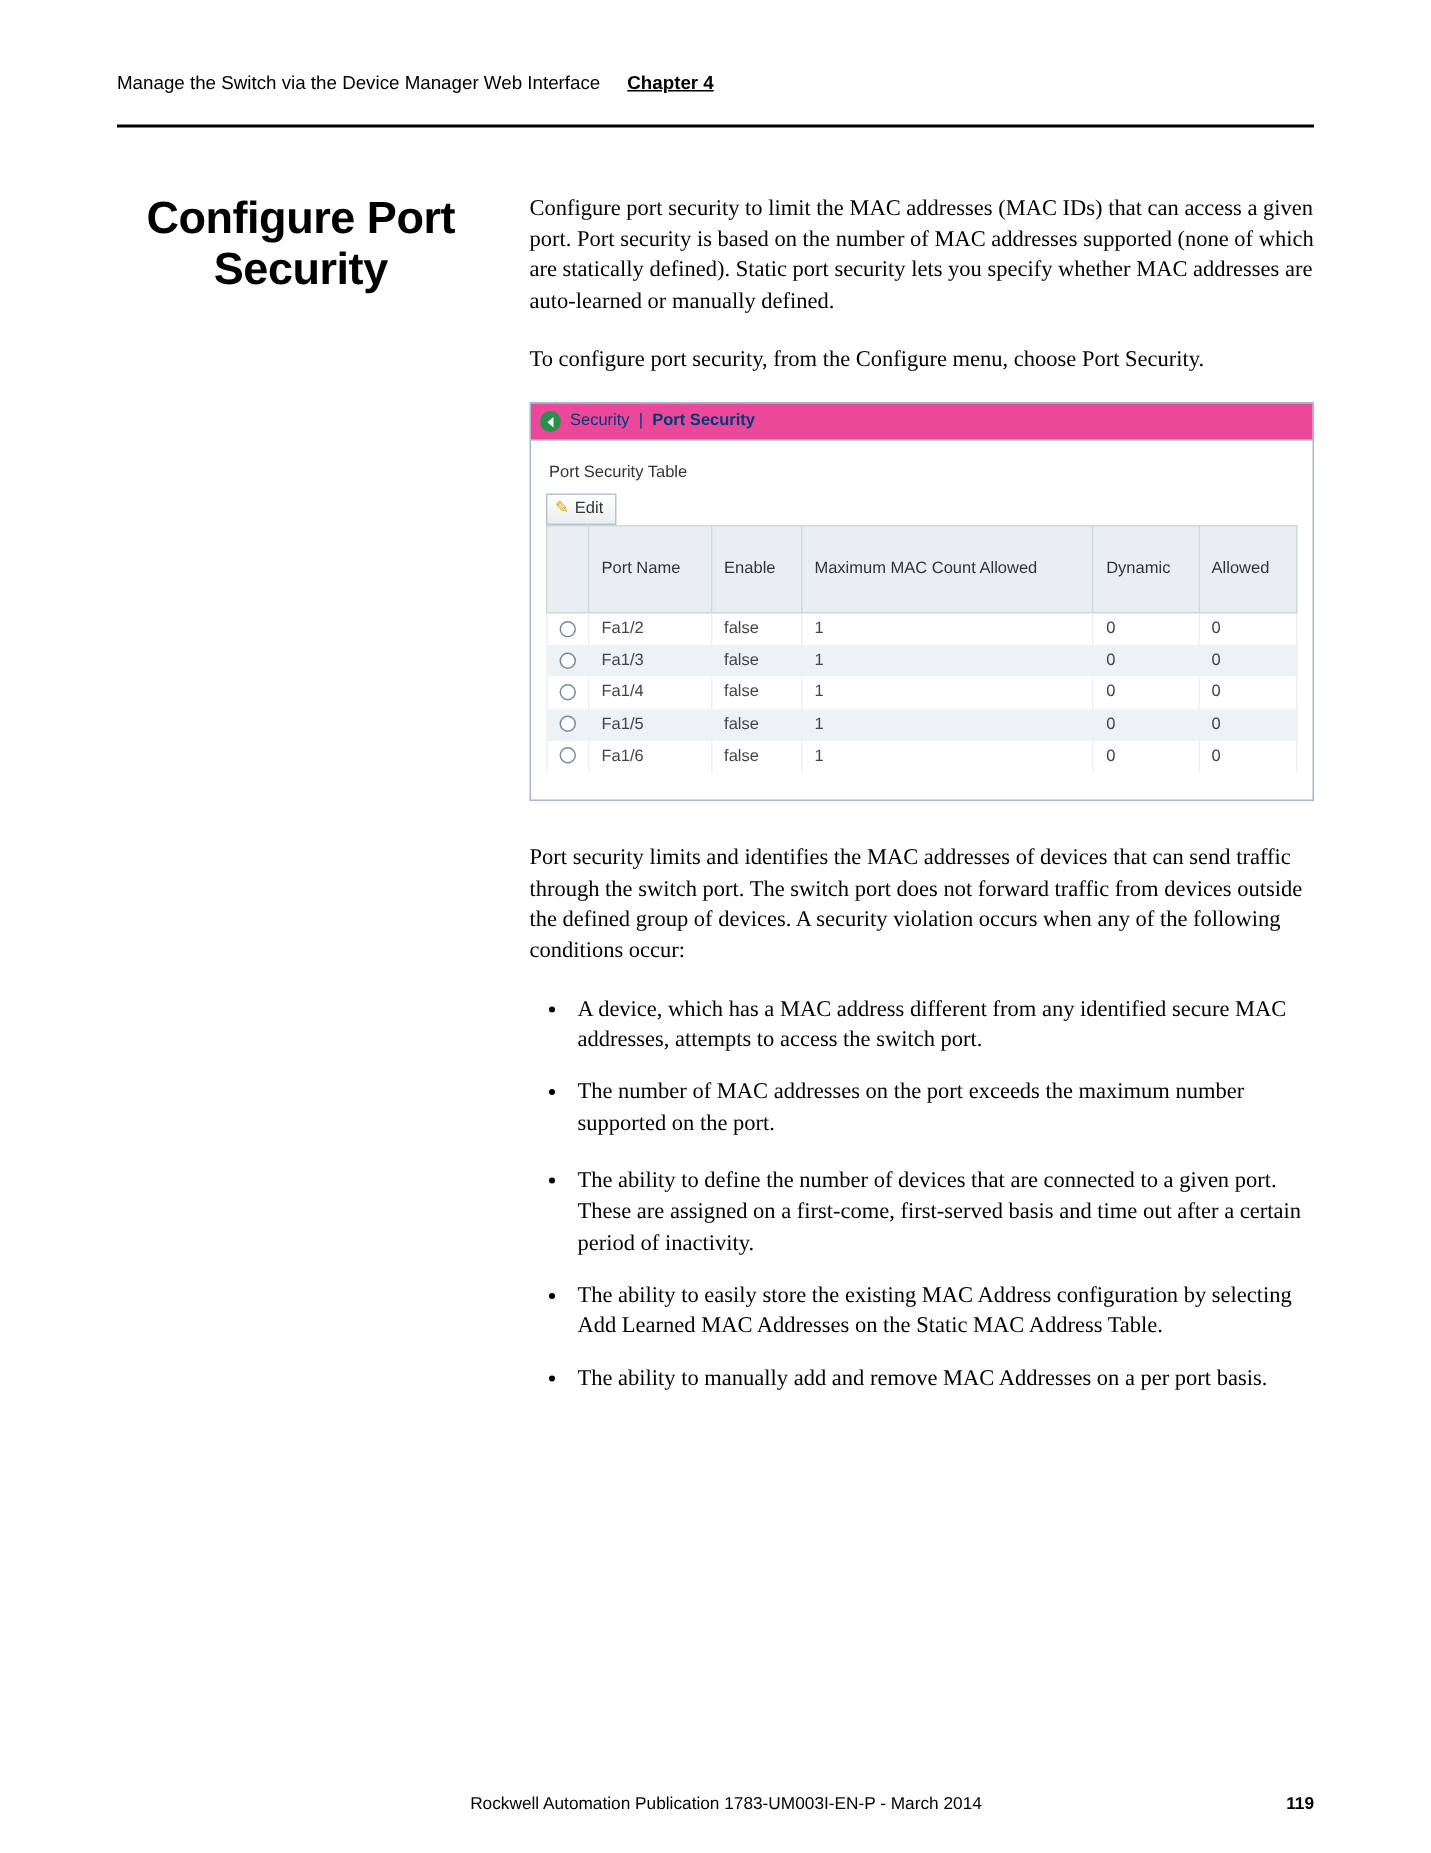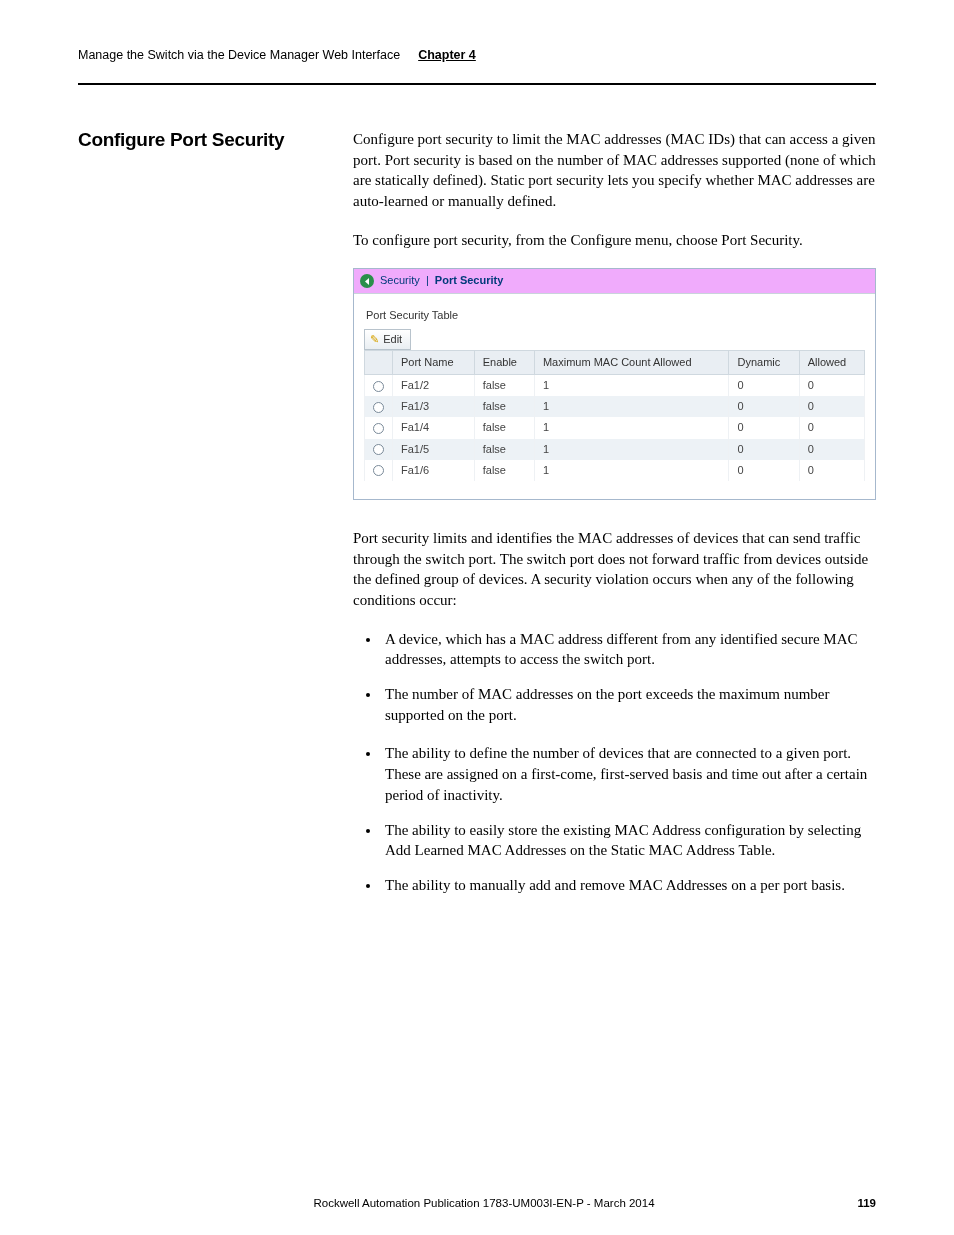--- a/index.html
+++ b/index.html
@@ -30,39 +30,40 @@
   .content-row {
     display: flex;
     gap: 30px;
   }
   .left-col {
     flex: 0 0 245px;
   }
   .section-title {
     font-family: Arial, Helvetica, sans-serif;
     font-weight: 700;
-    font-size: 19px;
+    font-size: 30px;
     letter-spacing: -0.3px;
+    text-align: center;
   }
   .right-col {
     flex: 1;
     font-size: 15px;
     line-height: 1.38;
   }
   .para { margin-bottom: 18px; }
   .ui-shot {
     border: 1px solid #a6b8cd;
     margin-bottom: 28px;
     font-family: Verdana, Arial, sans-serif;
     font-size: 11px;
     color: #333;
     background: #fff;
   }
   .ui-titlebar {
-    background: #f0abfc;
+    background: #ec4899;
     border-bottom: 1px solid #c9d3db;
     padding: 4px 6px;
     display: flex;
     align-items: center;
     gap: 6px;
   }
   .back-circle {
     width: 14px; height: 14px;
     border-radius: 50%;
     background: #2a8f4a;
@@ -94,21 +95,21 @@
   table.ps {
     width: 100%;
     border-collapse: collapse;
     font-size: 11px;
     color: #444;
   }
   table.ps thead th {
     background: #e9eef3;
     text-align: left;
     font-weight: normal;
-    padding: 4px 8px;
+    padding: 21px 8px;
     border: 1px solid #cfd8df;
     color: #333;
   }
   table.ps tbody td {
     padding: 3px 8px;
     border-left: 1px solid #eef1f4;
     border-right: 1px solid #eef1f4;
   }
   table.ps tbody tr:nth-child(even) { background: #edf2f6; }
   table.ps tbody tr:nth-child(odd) { background: #fff; }

